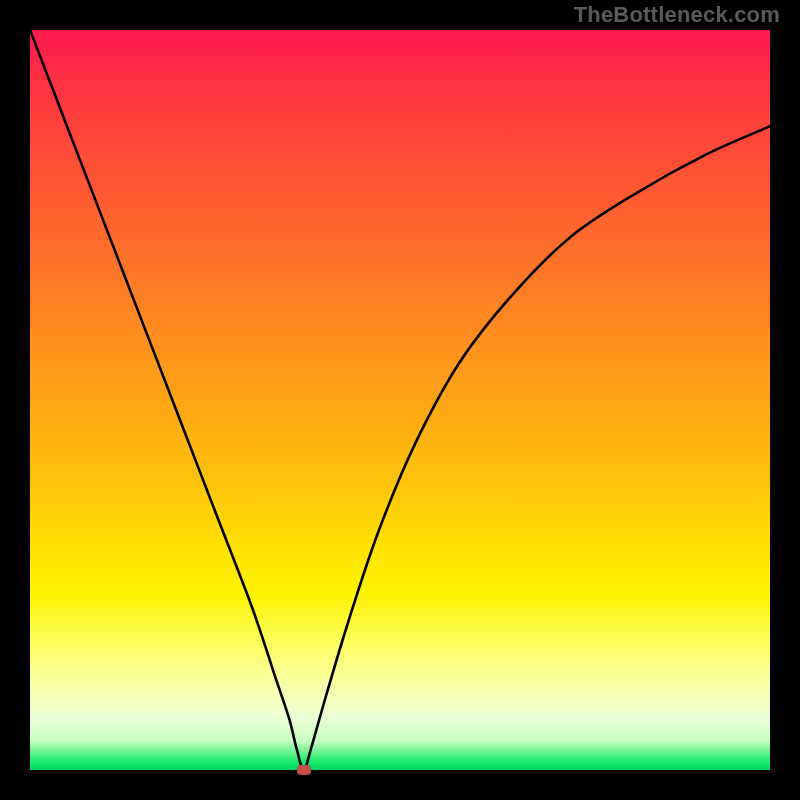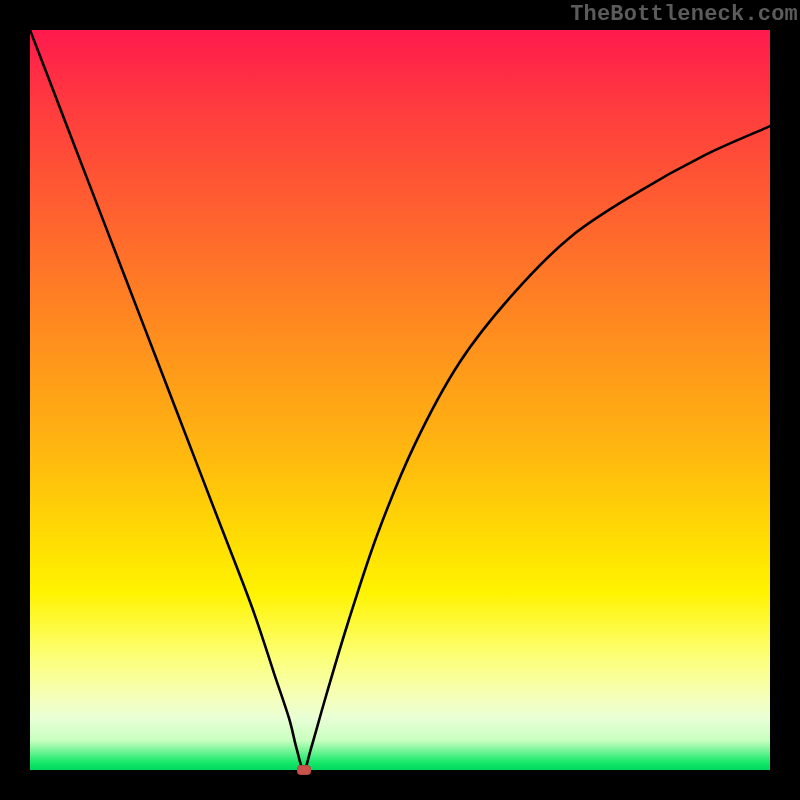--- a/index.html
+++ b/index.html
@@ -13,27 +13,26 @@
   }
   .frame {
     position: relative;
     width: 800px;
     height: 800px;
     background: #000;
   }
   .watermark {
     position: absolute;
     top: 2px;
-    right: 2px;
+    right: 20px;
     color: #5b5b5b;
     font-size: 22px;
     font-weight: 600;
     letter-spacing: 0.2px;
     user-select: none;
-    font-family: Liberation Mono, monospace;
   }
   .plot-area {
     position: absolute;
     left: 30px;
     top: 30px;
     width: 740px;
     height: 740px;
     background: linear-gradient(to bottom,
       #ff1a4d 0%,
       #ff3a3f 10%,

